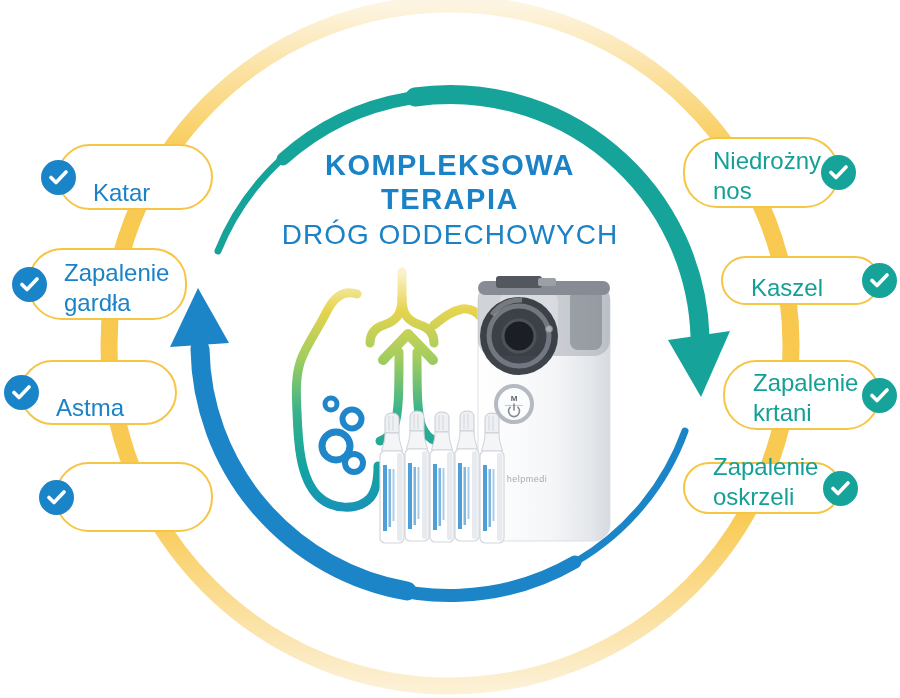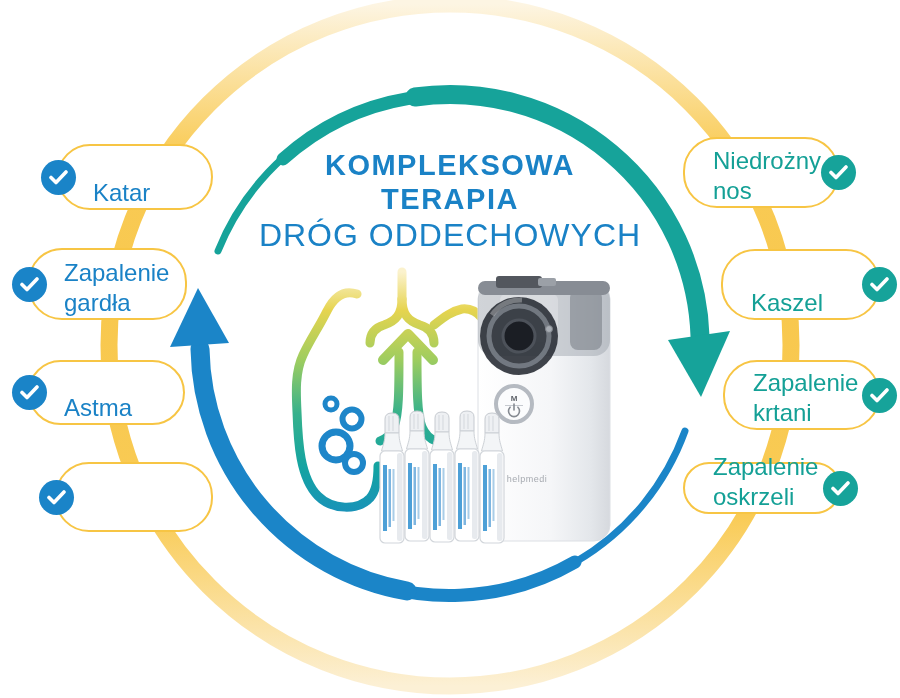--- a/index.html
+++ b/index.html
@@ -4,21 +4,21 @@
 <style>
   html,body { margin:0; padding:0; background:#ffffff; }
   #stage {
     position:relative; width:900px; height:698px; background:#ffffff;
     overflow:hidden; font-family:"Liberation Sans", sans-serif;
   }
   #bg-svg { position:absolute; left:0; top:0; }
   
   .title-wrap { position:absolute; top:148px; left:0; width:900px; text-align:center; color:#1a82c6; }
   .title-strong { font-size:29px; font-weight:800; letter-spacing:1.5px; line-height:34px; }
-  .title-light  { font-size:32px; font-weight:400; letter-spacing:1px; line-height:32px; margin-top:3px; }
+  .title-light  { font-size:28px; font-weight:400; letter-spacing:1px; line-height:32px; margin-top:3px; }
   
   .badge {
     position:absolute; box-sizing:border-box; background:#ffffff;
     border:2.5px solid #f7c544; border-radius:34px;
     display:flex; align-items:flex-end; font-size:24px; font-weight:400; line-height:30px;
   }
   .badge-left  { color:#1a82c6; padding-left:34px; padding-right:10px; }
   .badge-right { color:#14a096; padding-left:28px; padding-right:34px; }
   .check {
     position:absolute; top:50%; width:35px; height:35px; margin-top:-17.5px;
@@ -154,21 +154,21 @@
     <span>Katar</span>
   </div>
   <div class="badge badge-left" style="top:248px;left:28px;width:159px;height:72px">
     <span class="check check-blue">
       <svg width="19" height="15" viewBox="0 0 19 15">
           <path d="M2 7.5 L7 12.5 L17 2" fill="none" stroke="#ffffff" stroke-width="3.6" stroke-linecap="round" stroke-linejoin="round"></path>
         </svg>
     </span>
     <span>Zapalenie gardła</span>
   </div>
-  <div class="badge badge-left" style="top:360px;left:28px;width:157px;height:65px">
+  <div class="badge badge-left" style="top:360px;left:20px;width:157px;height:65px">
     <span class="check check-blue">
       <svg width="19" height="15" viewBox="0 0 19 15">
           <path d="M2 7.5 L7 12.5 L17 2" fill="none" stroke="#ffffff" stroke-width="3.6" stroke-linecap="round" stroke-linejoin="round"></path>
         </svg>
     </span>
     <span>Astma</span>
   </div>
   <div class="badge badge-left" style="top:462px;left:55px;width:158px;height:70px">
     <span class="check check-blue">
       <svg width="19" height="15" viewBox="0 0 19 15">
@@ -178,21 +178,21 @@
   </div>
 
   <div class="badge badge-right" style="top:137px;left:683px;width:156px;height:71px">
     <span>Niedrożny nos</span>
     <span class="check check-teal">
       <svg width="19" height="15" viewBox="0 0 19 15">
           <path d="M2 7.5 L7 12.5 L17 2" fill="none" stroke="#ffffff" stroke-width="3.6" stroke-linecap="round" stroke-linejoin="round"></path>
         </svg>
     </span>
   </div>
-  <div class="badge badge-right" style="top:249px;left:721px;width:159px;height:71px">
+  <div class="badge badge-right" style="top:256px;left:721px;width:159px;height:49px">
     <span>Kaszel</span>
     <span class="check check-teal">
       <svg width="19" height="15" viewBox="0 0 19 15">
           <path d="M2 7.5 L7 12.5 L17 2" fill="none" stroke="#ffffff" stroke-width="3.6" stroke-linecap="round" stroke-linejoin="round"></path>
         </svg>
     </span>
   </div>
   <div class="badge badge-right" style="top:360px;left:723px;width:157px;height:70px">
     <span>Zapalenie krtani</span>
     <span class="check check-teal">

